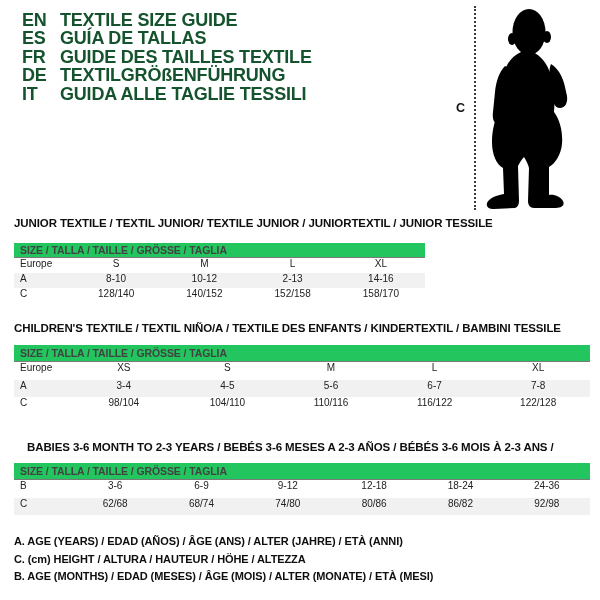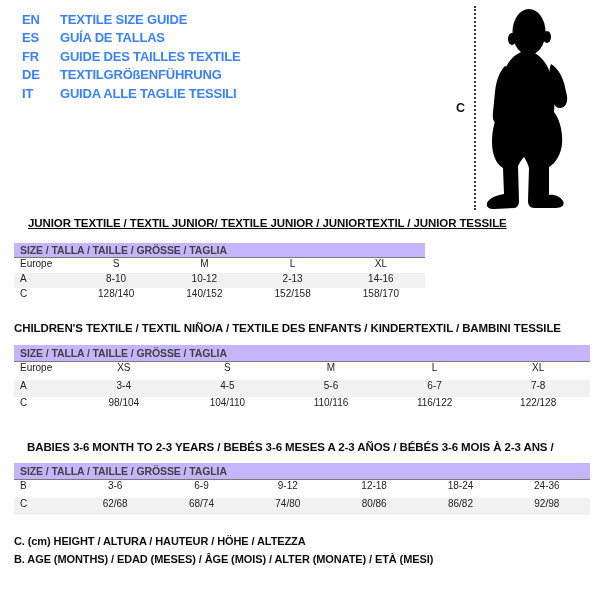--- a/index.html
+++ b/index.html
@@ -5,35 +5,35 @@
   html,body{margin:0;padding:0;}
   body{
     width:600px;height:600px;background:#ffffff;position:relative;overflow:hidden;
     font-family:"Liberation Sans",sans-serif;color:#1c1c1c;
     -webkit-font-smoothing:antialiased;
   }
   .abs{position:absolute;}
 
   
   .lang-list{left:22px;top:11px;}
-  .lang-row{display:flex;font-weight:bold;font-size:13px;line-height:18.4px;letter-spacing:-0.2px;color:#3b82f6;}
+  .lang-row{display:flex;font-weight:bold;font-size:18px;line-height:18.4px;letter-spacing:-0.2px;color:#14532d;}
   .lang-code{width:38px;flex:none;}
 
   
   .dotted-line{left:474px;top:6px;height:204px;width:0;border-left:2px dotted #3a3a3a;}
   .c-label{left:456px;top:101px;font-weight:bold;font-size:12.5px;color:#111;}
   .silhouette{left:481px;top:4px;}
 
   
   .title{font-weight:bold;font-size:11.5px;letter-spacing:-0.1px;color:#0e0e0e;line-height:17px;white-space:nowrap;}
 
   
   .tbl{box-sizing:border-box;}
   .size-bar{
-    background:#c4b5fd;border-bottom:1px solid #7a7a7a;color:#424242;
+    background:#22c55e;border-bottom:1px solid #7a7a7a;color:#424242;
     font-weight:bold;font-size:10.5px;letter-spacing:-0.1px;
     height:15px;display:flex;align-items:center;padding-left:6px;box-sizing:border-box;
   }
   .tbl-wide .size-bar{height:17px;}
   .t-row{display:flex;font-size:10px;height:15px;color:#222;}
   .tbl-wide .t-row{height:17.5px;}
   .t-row .c0{width:58px;flex:none;padding-left:6px;box-sizing:border-box;text-align:left;}
   .t-row .c{flex:1;text-align:center;}
   .stripe{background:#f1f1f1;}
 
@@ -101,21 +101,21 @@
              C11,115 13,120 18,121
              C22,122 25,118 26,112
              L28,92 C29,82 28,70 26,63 Z"></path>
     <path d="M70,60 C77,64 82,73 84,83 L86,92
              C87,99 84,104 79,104
              C74,104 72,99 71,93
              L69,80 C68,72 68,65 70,60 Z"></path>
   </g>
 </svg>
 
-<div class="abs title" style="left:28px;top:215px;text-decoration:underline;">JUNIOR TEXTILE / TEXTIL JUNIOR/ TEXTILE JUNIOR / JUNIORTEXTIL / JUNIOR TESSILE</div>
+<div class="abs title" style="left:14px;top:215px;">JUNIOR TEXTILE / TEXTIL JUNIOR/ TEXTILE JUNIOR / JUNIORTEXTIL / JUNIOR TESSILE</div>
 <div class="abs tbl" style="left:14px;top:243px;width:411px;">
   <div class="size-bar">SIZE / TALLA / TAILLE / GRÖSSE / TAGLIA</div>
   <div class="t-row">
     <span class="c0">Europe</span>
     <span class="c">S</span>
     <span class="c">M</span>
     <span class="c">L</span>
     <span class="c">XL</span>
   </div>
   <div class="t-row stripe">
@@ -182,15 +182,16 @@
     <span class="c">62/68</span>
     <span class="c">68/74</span>
     <span class="c">74/80</span>
     <span class="c">80/86</span>
     <span class="c">86/82</span>
     <span class="c">92/98</span>
   </div>
 </div>
 
 <div class="abs footnotes">
+  <div class="foot">A. AGE (YEARS) / EDAD (AÑOS) / ÂGE (ANS) / ALTER (JAHRE) / ETÀ (ANNI)</div>
   <div class="foot">C. (cm) HEIGHT / ALTURA / HAUTEUR / HÖHE / ALTEZZA</div>
   <div class="foot">B. AGE (MONTHS) / EDAD (MESES) / ÂGE (MOIS) / ALTER (MONATE) / ETÀ (MESI)</div>
 </div>
 
 </body></html>

